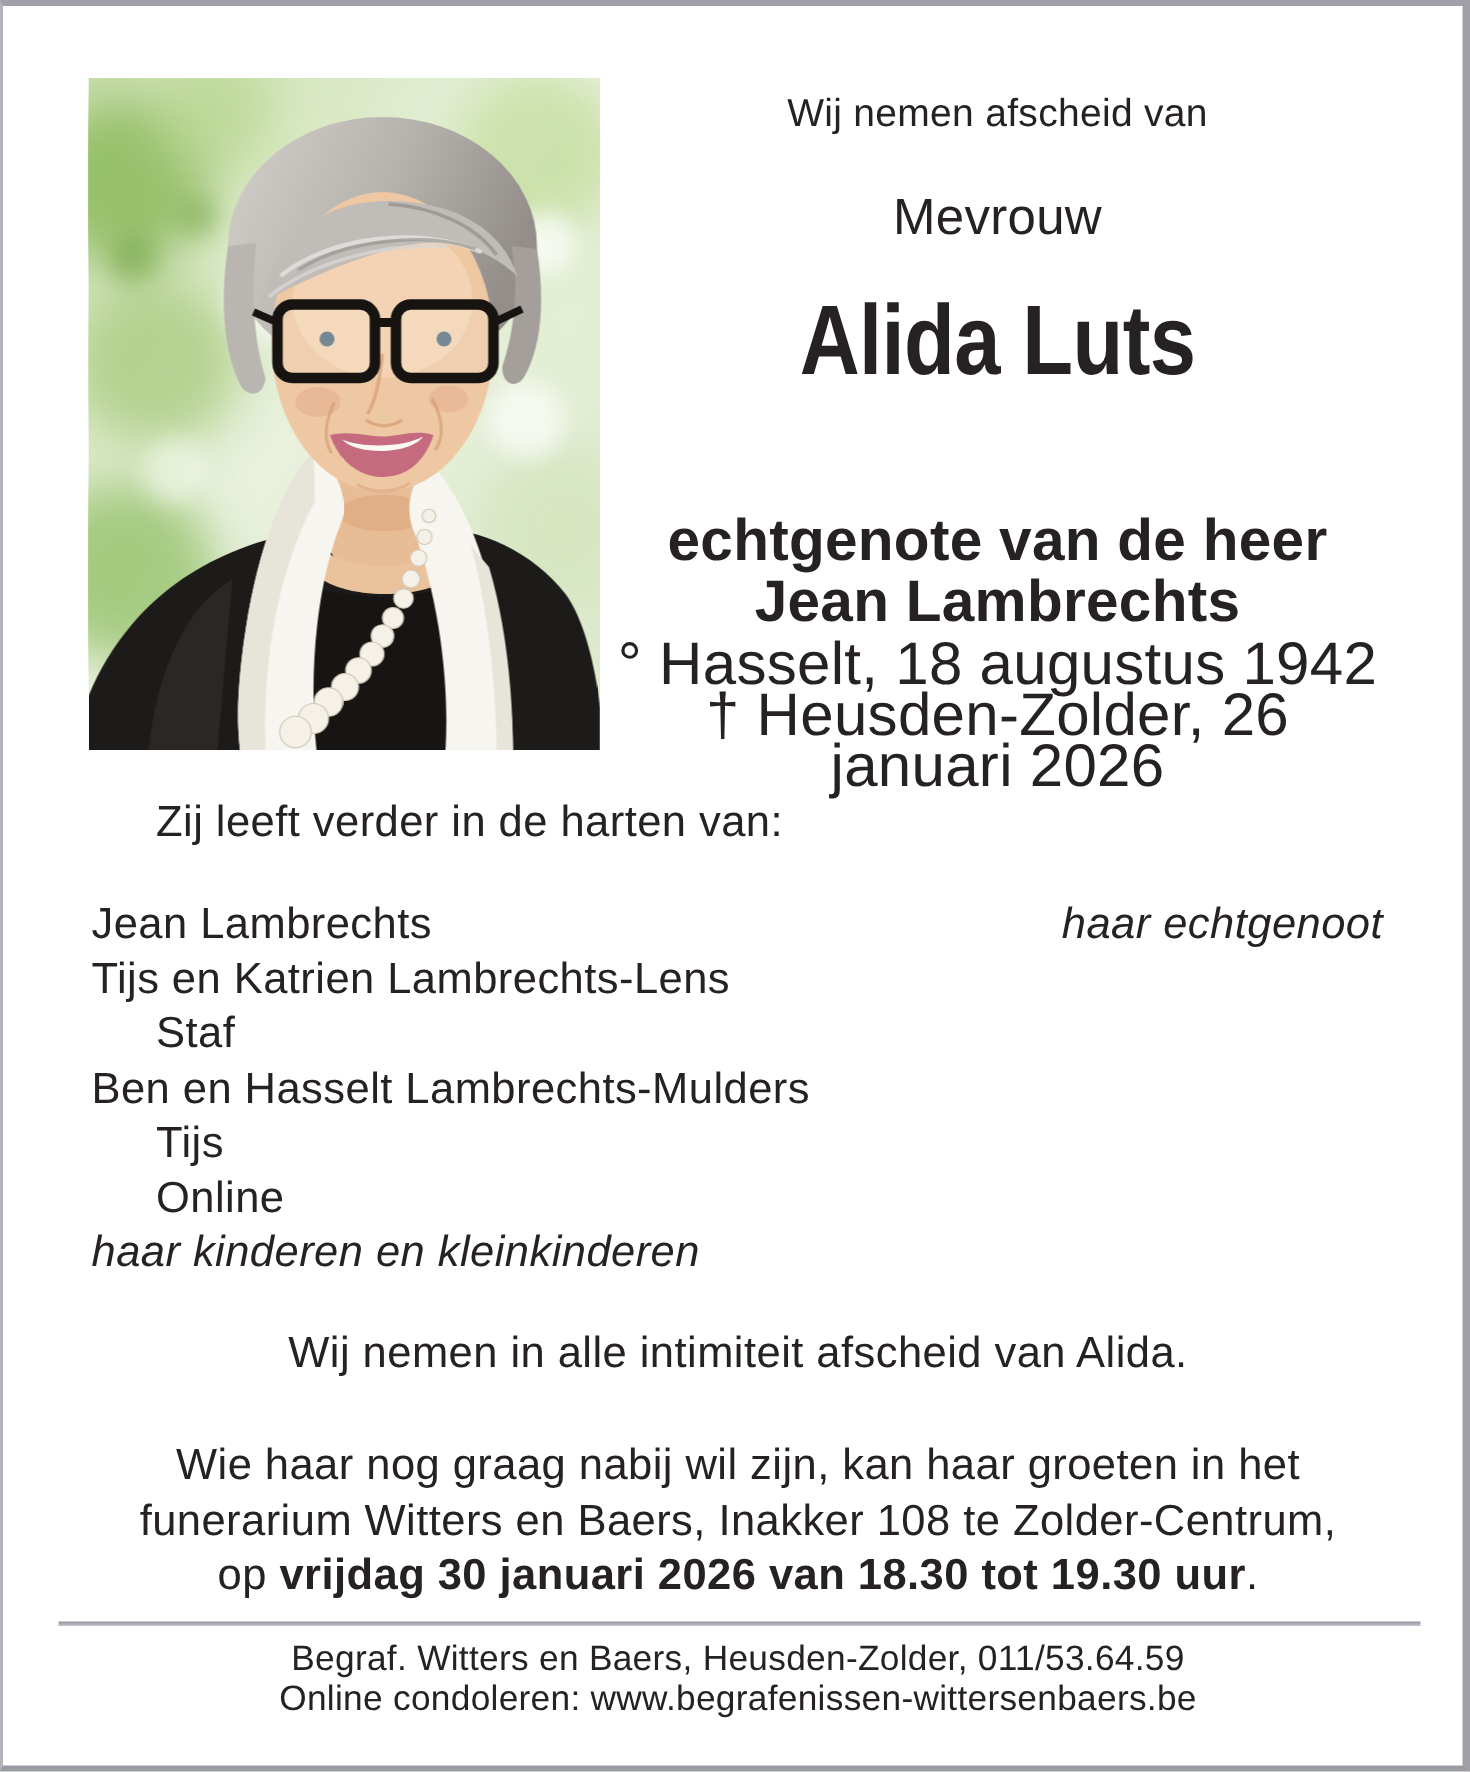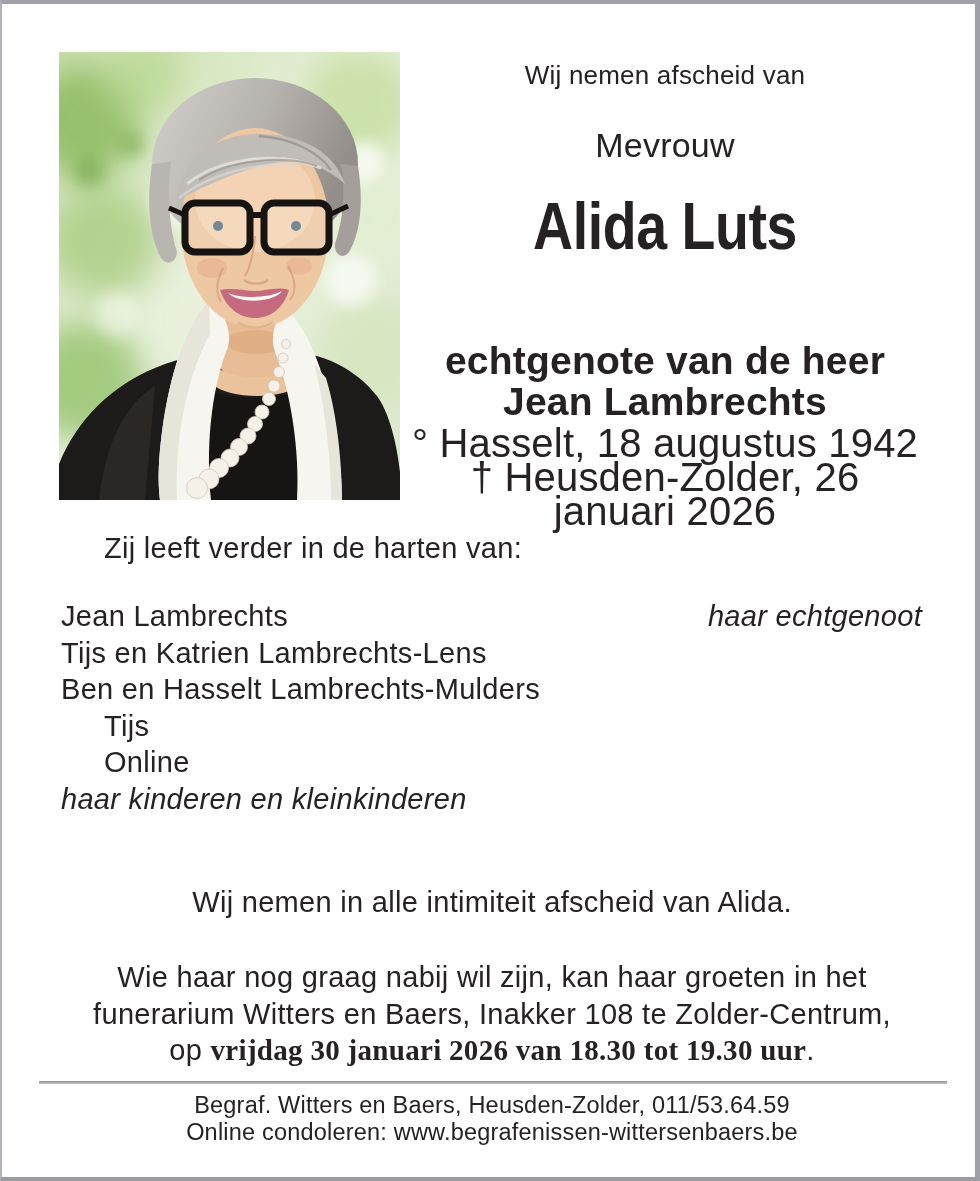--- a/index.html
+++ b/index.html
@@ -48,21 +48,21 @@
   .relation{font-style:italic; white-space:nowrap;}
   .closing-relation{text-align:left; font-style:italic;}
   .farewell{
     left:0; top:880px; width:980px; text-align:center;
     font-size:29px; line-height:36px; letter-spacing:0.3px;
   }
   .visitation{
     left:0; top:955px; width:980px; text-align:center;
     font-size:29px; line-height:36.5px; letter-spacing:0.3px;
   }
-  .visitation b{font-weight:bold;font-family:Liberation Serif, serif;}
+  .visitation b{font-weight:bold;}
   .rule{
     left:37px; top:1077px; width:908px; height:3px;
     background:linear-gradient(#90919a,#c4c5cb);
   }
   .footer{
     left:0; top:1088px; width:980px; text-align:center;
     font-size:23.5px; line-height:27px; letter-spacing:0.2px;
   }
 </style>
 </head>
@@ -194,20 +194,24 @@
 
   <div class="abs family-list">
     <div class="family-row">
       <span class="member">Jean Lambrechts</span>
       <span class="relation">haar echtgenoot</span>
     </div>
     <div class="family-row">
       <span class="member">Tijs en Katrien Lambrechts-Lens</span>
       <span class="relation"></span>
     </div>
+    <div class="family-row indent">
+      <span class="member">Staf</span>
+      <span class="relation"></span>
+    </div>
     <div class="family-row">
       <span class="member">Ben en Hasselt Lambrechts-Mulders</span>
       <span class="relation"></span>
     </div>
     <div class="family-row indent">
       <span class="member">Tijs</span>
       <span class="relation"></span>
     </div>
     <div class="family-row indent">
       <span class="member">Online</span>

